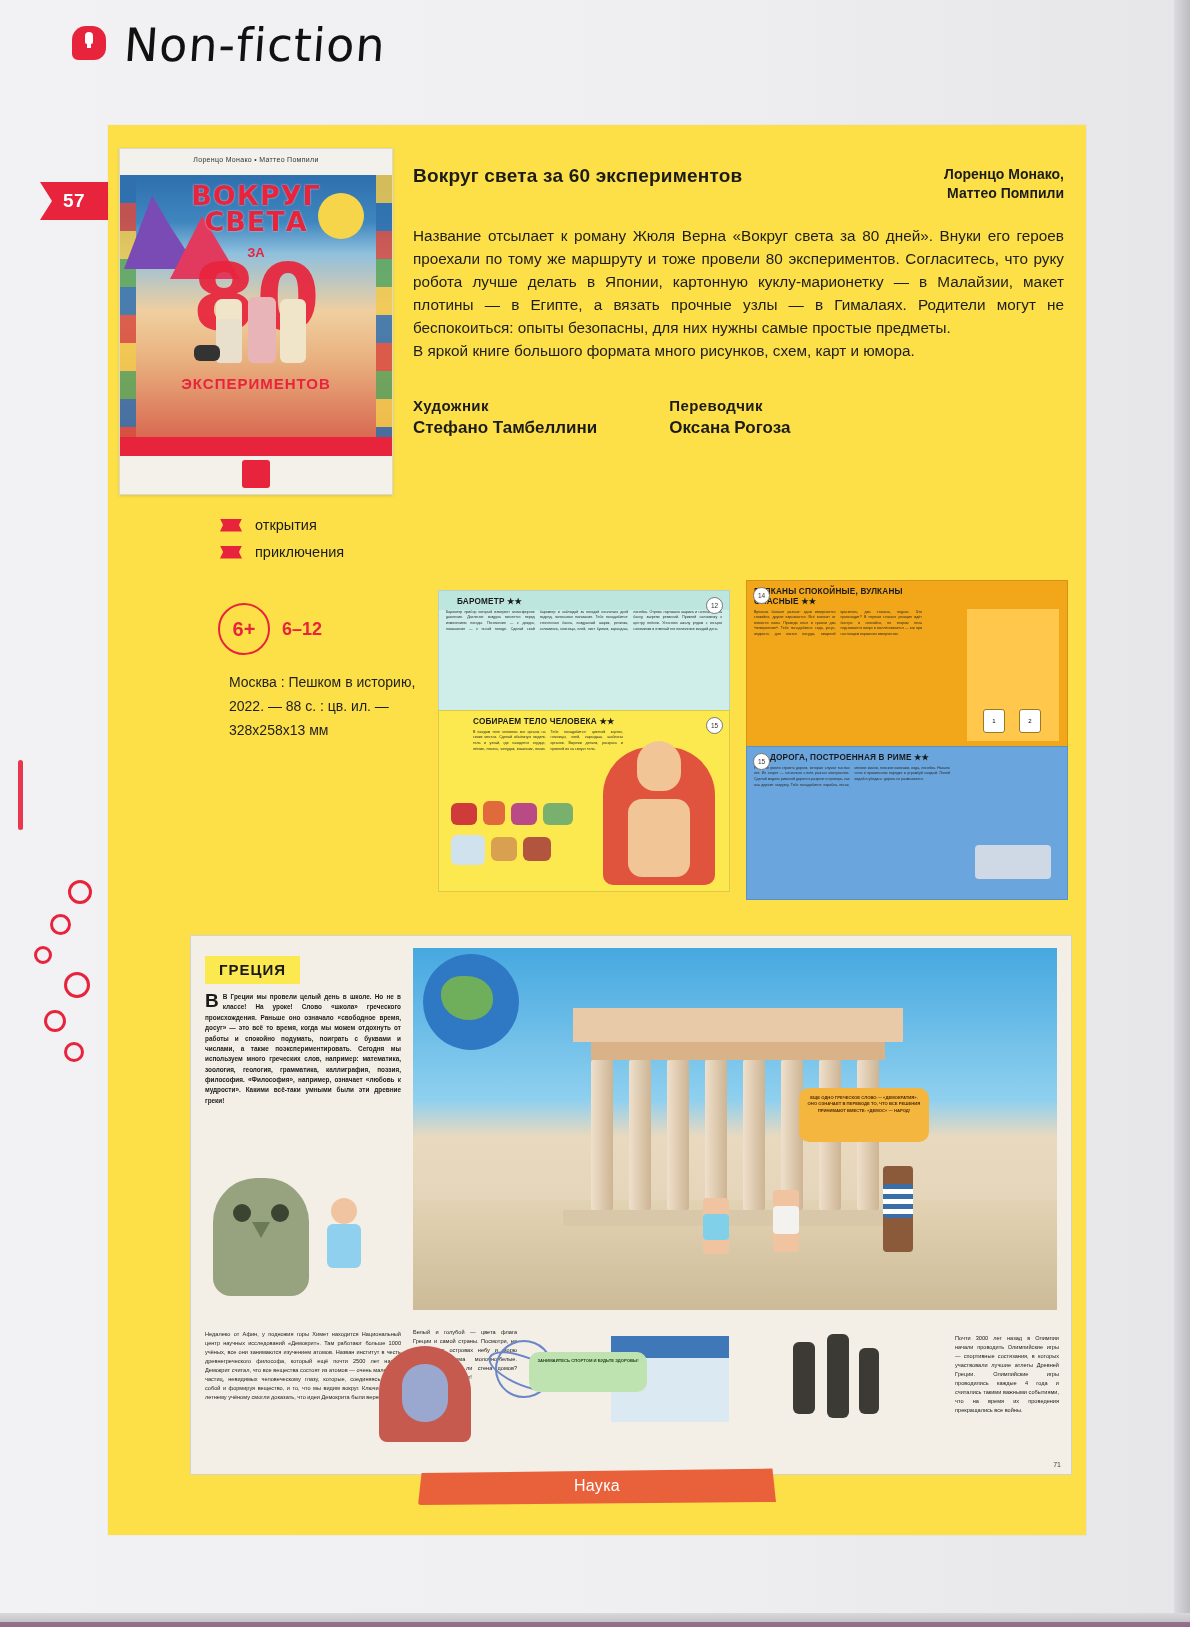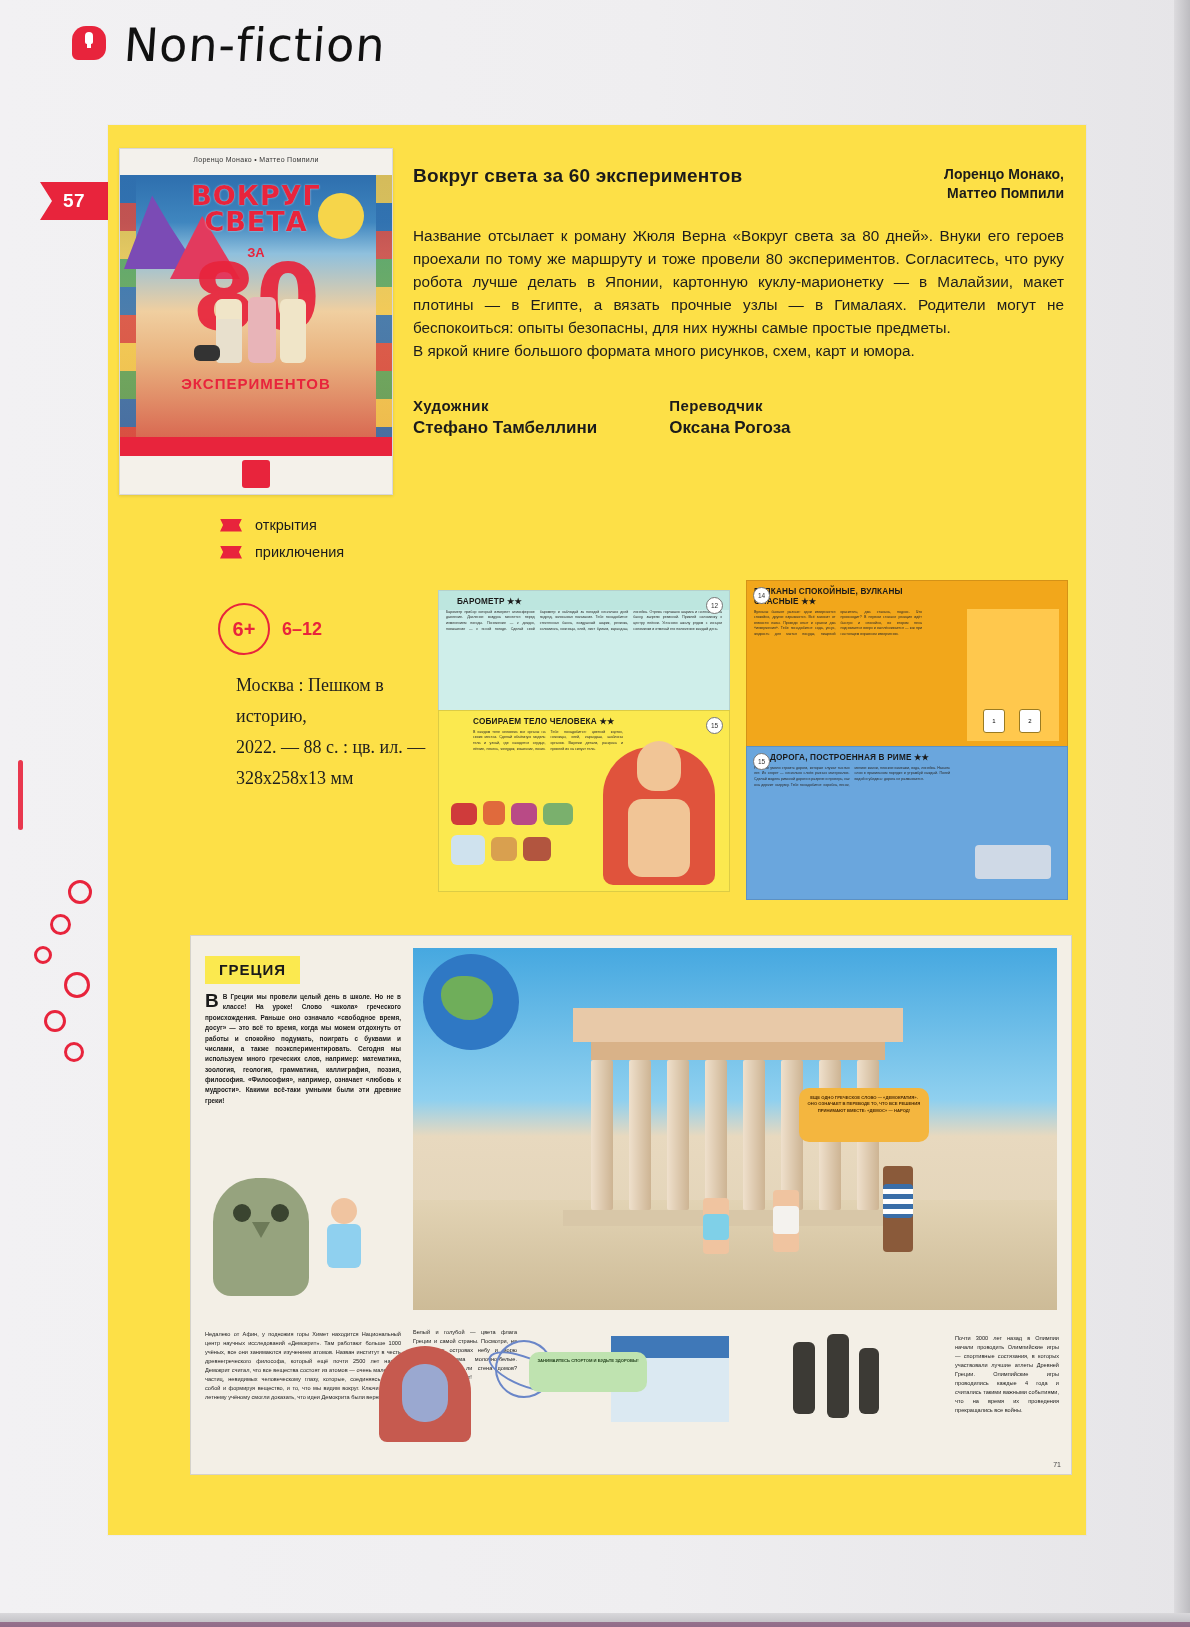--- a/index.html
+++ b/index.html
@@ -122,21 +122,21 @@
   .tags{position:absolute;left:112px;top:392px;}
   .tag{display:flex;align-items:center;gap:13px;margin-bottom:11px;}
   .tag .mark{width:22px;height:13px;background:#e8243c;clip-path:polygon(0 0,100% 0,86% 50%,100% 100%,0 100%,14% 50%);}
   .tag .lbl{font-size:14.5px;color:#1c1c1c;}
 
   
   .age{position:absolute;left:110px;top:478px;display:flex;align-items:center;gap:12px;}
   .age-badge{width:48px;height:48px;border-radius:50%;border:2.5px solid #e8243c;display:flex;align-items:center;justify-content:center;color:#e8243c;font-size:20px;font-weight:700;}
   .age-range{font-size:18px;font-weight:700;color:#e8243c;}
 
-  .imprint{position:absolute;left:128px;top:545px;width:190px;font-size:18px;line-height:1.72;color:#1e1e1e;font-family:Liberation Serif, serif;}
+  .imprint{position:absolute;left:121px;top:545px;width:190px;font-size:14px;line-height:1.72;color:#1e1e1e;}
 
   
   .spread{position:absolute;left:330px;top:455px;width:630px;height:340px;}
   .pg{position:absolute;border:1px solid rgba(0,0,0,.12);box-sizing:border-box;overflow:hidden;}
   .pg .hd{font-size:8.2px;font-weight:700;color:#1a1a1a;letter-spacing:.2px;padding:6px 7px 3px 7px;line-height:1.2;}
   .pg .txt{font-size:3.6px;line-height:1.55;color:#2a2a2a;padding:0 7px;columns:3;column-gap:5px;text-align:justify;}
   .pg .txt2{font-size:3.6px;line-height:1.55;color:#2a2a2a;padding:0 7px;columns:2;column-gap:5px;text-align:justify;}
   .pg-baro{left:0;top:10px;width:292px;height:128px;background:#cfeeea;}
   .pg-baro .hd{background:#bde6df;padding-left:18px;}
   .pg-body{left:0;top:130px;width:292px;height:182px;background:#fbe94f;padding-left:27px;}
@@ -413,20 +413,23 @@
           <i style="left:10px;top:14px;width:22px;height:72px;"></i>
           <i style="left:44px;top:6px;width:22px;height:84px;"></i>
           <i style="left:76px;top:20px;width:20px;height:66px;"></i>
         </div>
         <div class="bubble-g">
           <p>ЗАНИМАЙТЕСЬ СПОРТОМ И БУДЬТЕ ЗДОРОВЫ!</p>
         </div>
         <div style="position:absolute;right:10px;bottom:6px;font-size:7px;color:#444;">71</div>
       </div>
 
+      <div class="footer">
+        <span>Наука</span>
+      </div>
 
     </div>
   </div>
 
   <div class="edge-right"></div>
   <div class="edge-bottom"></div>
   <div class="edge-bottom2"></div>
 </div>
 
 </body></html>

